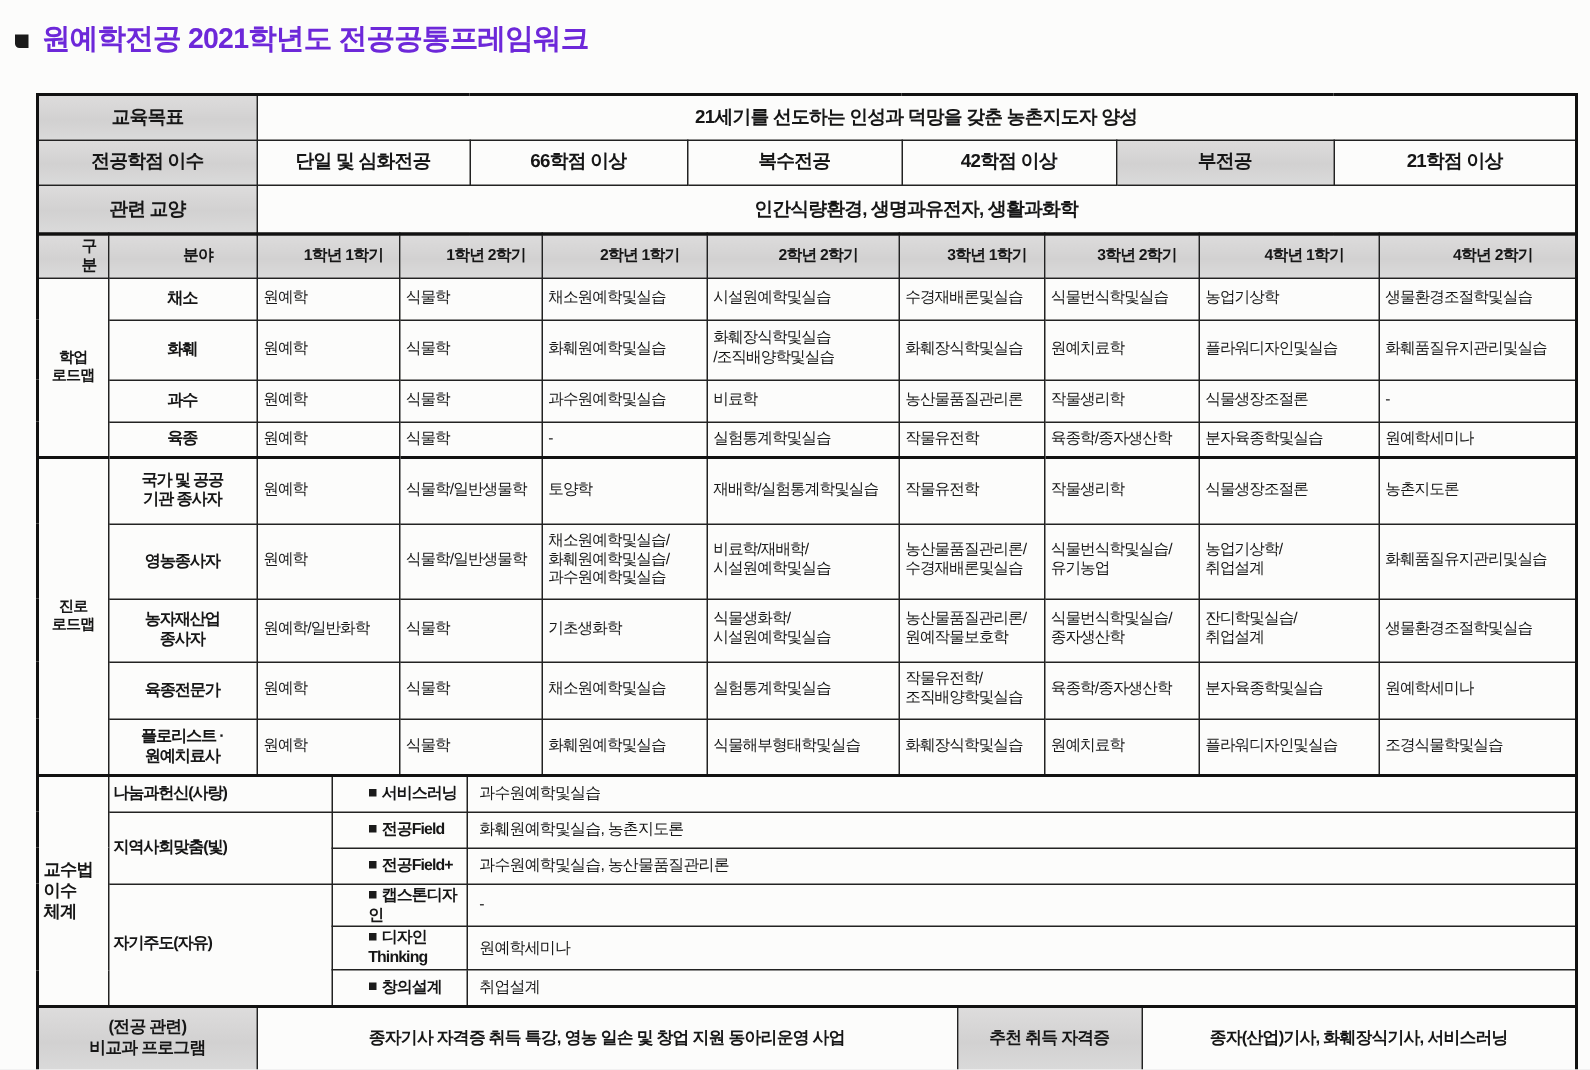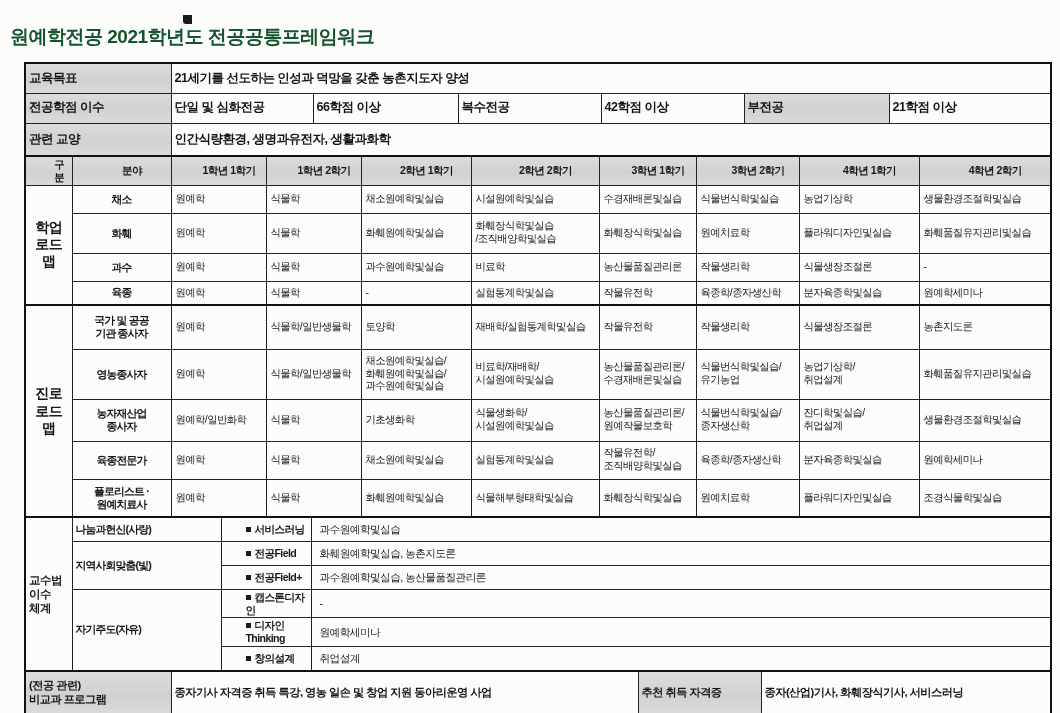--- a/index.html
+++ b/index.html
@@ -1,35 +1,35 @@
 <!DOCTYPE html>
 <html><head>
 <meta charset="utf-8">
 <style>
   html,body{margin:0;padding:0;background:#e9e9e9;}
   .page{position:relative;width:1060px;height:713px;background:#fcfcfb;overflow:hidden;
         font-family:"Liberation Sans","DejaVu Sans",sans-serif;color:#161616;}
   .doc-title{position:absolute;left:10px;top:13px;font-size:19px;font-weight:bold;
-             letter-spacing:-0.5px;display:flex;align-items:center;color:#14532d;flex-direction:column;}
+             letter-spacing:-0.5px;display:flex;align-items:center;color:#6d28d9;}
   .title-bullet{display:inline-block;width:9px;height:9px;background:#1a1a1a;margin-right:9px;
                 margin-top:2px;border-bottom-left-radius:3px;}
   .tbl-wrap{position:absolute;left:24px;top:62px;width:1026px;}
   table{border-collapse:collapse;table-layout:fixed;width:1026px;border:2px solid #111;}
   table + table{margin-top:-2px;}
   td,th{border:1px solid #222;overflow:hidden;vertical-align:middle;padding:1px 3px;
         line-height:1.22;}
   .shaded{background:linear-gradient(180deg,#dddcdc 0%,#d2d1d1 55%,#dadada 100%);}
-  .c{margin-top:40px;}
+  .c{text-align:center;margin-top:40px;}
   .b{font-weight:bold;}
   .pre{white-space:pre-line;}
   
   .info td{font-size:12.5px;letter-spacing:-0.5px;}
   
   .grid th{font-size:10.5px;letter-spacing:-0.5px;font-weight:bold;padding-left:24px;}
-  .grid .sec{font-size:14px;font-weight:bold;text-align:center;letter-spacing:-0.5px;}
+  .grid .sec{font-size:10px;font-weight:bold;text-align:center;letter-spacing:-0.5px;}
   .grid .field{font-size:10.8px;font-weight:bold;text-align:center;letter-spacing:-0.8px;}
   .grid .course{font-size:10.4px;text-align:left;padding:2px 4px;letter-spacing:-0.6px;}
   .sep-top{border-top:2px solid #111;}
   
   .ped .sec{font-size:11.5px;font-weight:bold;letter-spacing:-0.5px;}
   .ped .field{font-size:10.8px;font-weight:bold;letter-spacing:-0.8px;}
   .ped .method{font-size:10.6px;font-weight:bold;text-align:left;padding-left:24px;letter-spacing:-0.6px;}
   .ped .content{font-size:10.6px;text-align:left;padding-left:8px;letter-spacing:-0.5px;}
   .sq{display:inline-block;width:5px;height:5px;background:#1a1a1a;margin-right:4px;
       vertical-align:1px;}

